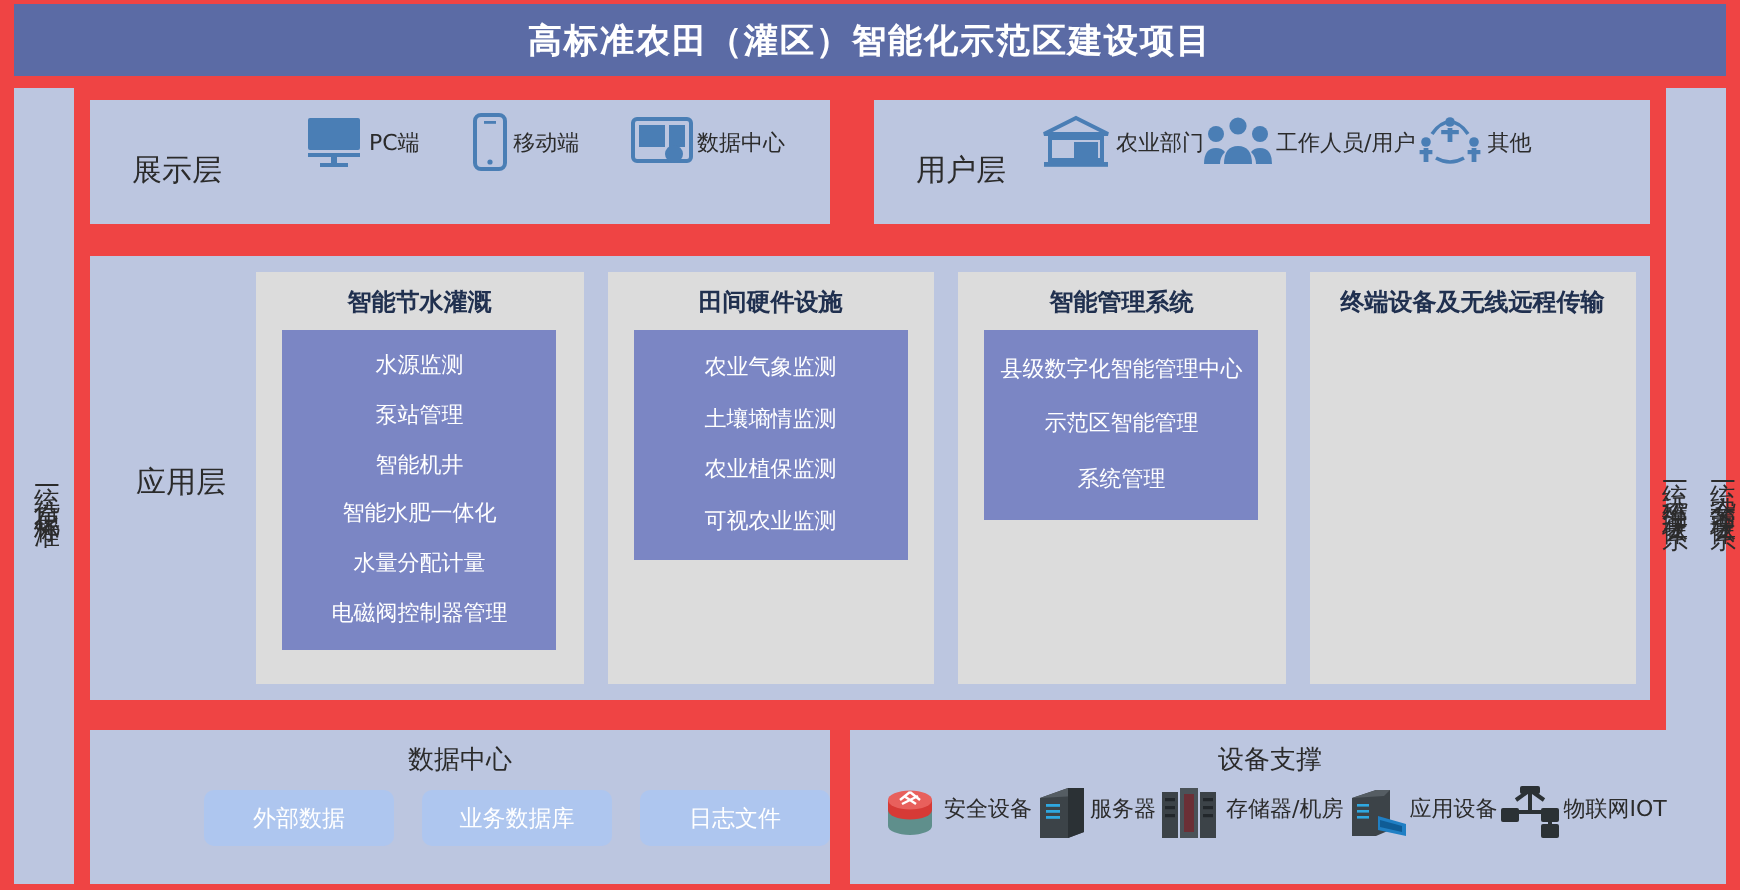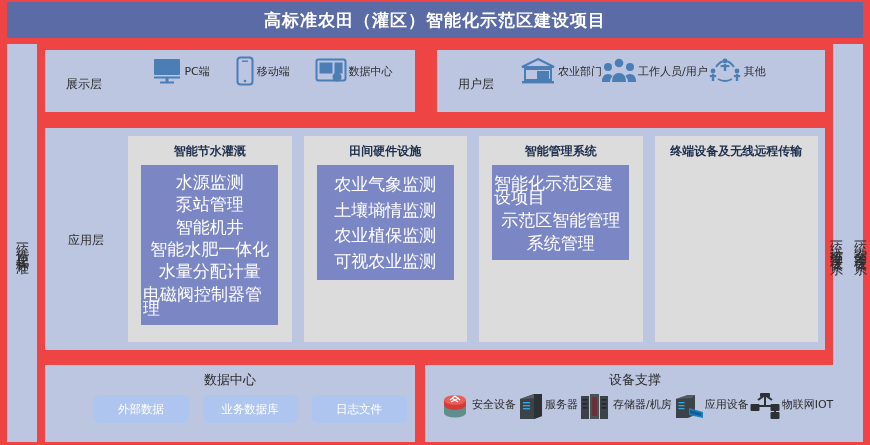--- a/index.html
+++ b/index.html
@@ -71,21 +71,21 @@
   }
 
   
   .band {
     position: absolute;
     background: #bcc6e0;
   }
 
   .layer-label {
     position: absolute;
-    font-size: 12px;
+    font-size: 15px;
     color: #2b2b2b;
     white-space: nowrap;
   }
 
   
   .top-display {
     left: 45px;
     top: 50px;
     width: 370px;
     height: 62px;
@@ -162,22 +162,22 @@
     width: 84%;
     display: flex;
     flex-direction: column;
     align-items: center;
     justify-content: space-around;
     box-sizing: border-box;
     padding: 6px 2px;
   }
   .app-card .card-item {
     color: #ffffff;
-    font-size: 17px;
-    text-align: left;
+    font-size: 11px;
+    text-align: right;
     line-height: 14px;
     padding: 2px 0;
   }
 
   
   .bottom-data {
     left: 45px;
     top: 365px;
     width: 370px;
     height: 77px;
@@ -195,23 +195,22 @@
     text-align: center;
     font-size: 13px;
     color: #2b2b2b;
   }
   .pill-row {
     position: absolute;
     left: 0;
     top: 30px;
     width: 100%;
     display: flex;
-    justify-content: center;
+    justify-content: flex-end;
     gap: 14px;
-    padding-left: 20px;
   }
   .pill {
     background: #aec6ef;
     color: #ffffff;
     border-radius: 5px;
     font-size: 11.5px;
     width: 95px;
     height: 28px;
     display: flex;
     align-items: center;
@@ -378,21 +377,21 @@
         <div class="card-item">农业气象监测</div>
         <div class="card-item">土壤墒情监测</div>
         <div class="card-item">农业植保监测</div>
         <div class="card-item">可视农业监测</div>
       </div>
     </div>
 
     <div class="app-card">
       <div class="card-title">智能管理系统</div>
       <div class="card-body" style="height:95px;">
-        <div class="card-item">智能化示范区建设项目</div>
+        <div class="card-item">县级数字化智能管理中心</div>
         <div class="card-item">示范区智能管理</div>
         <div class="card-item">系统管理</div>
       </div>
     </div>
 
     <div class="app-card">
       <div class="card-title" style="min-height:30px;">终端设备及无线远程传输</div>
     </div>
   </div>
 

